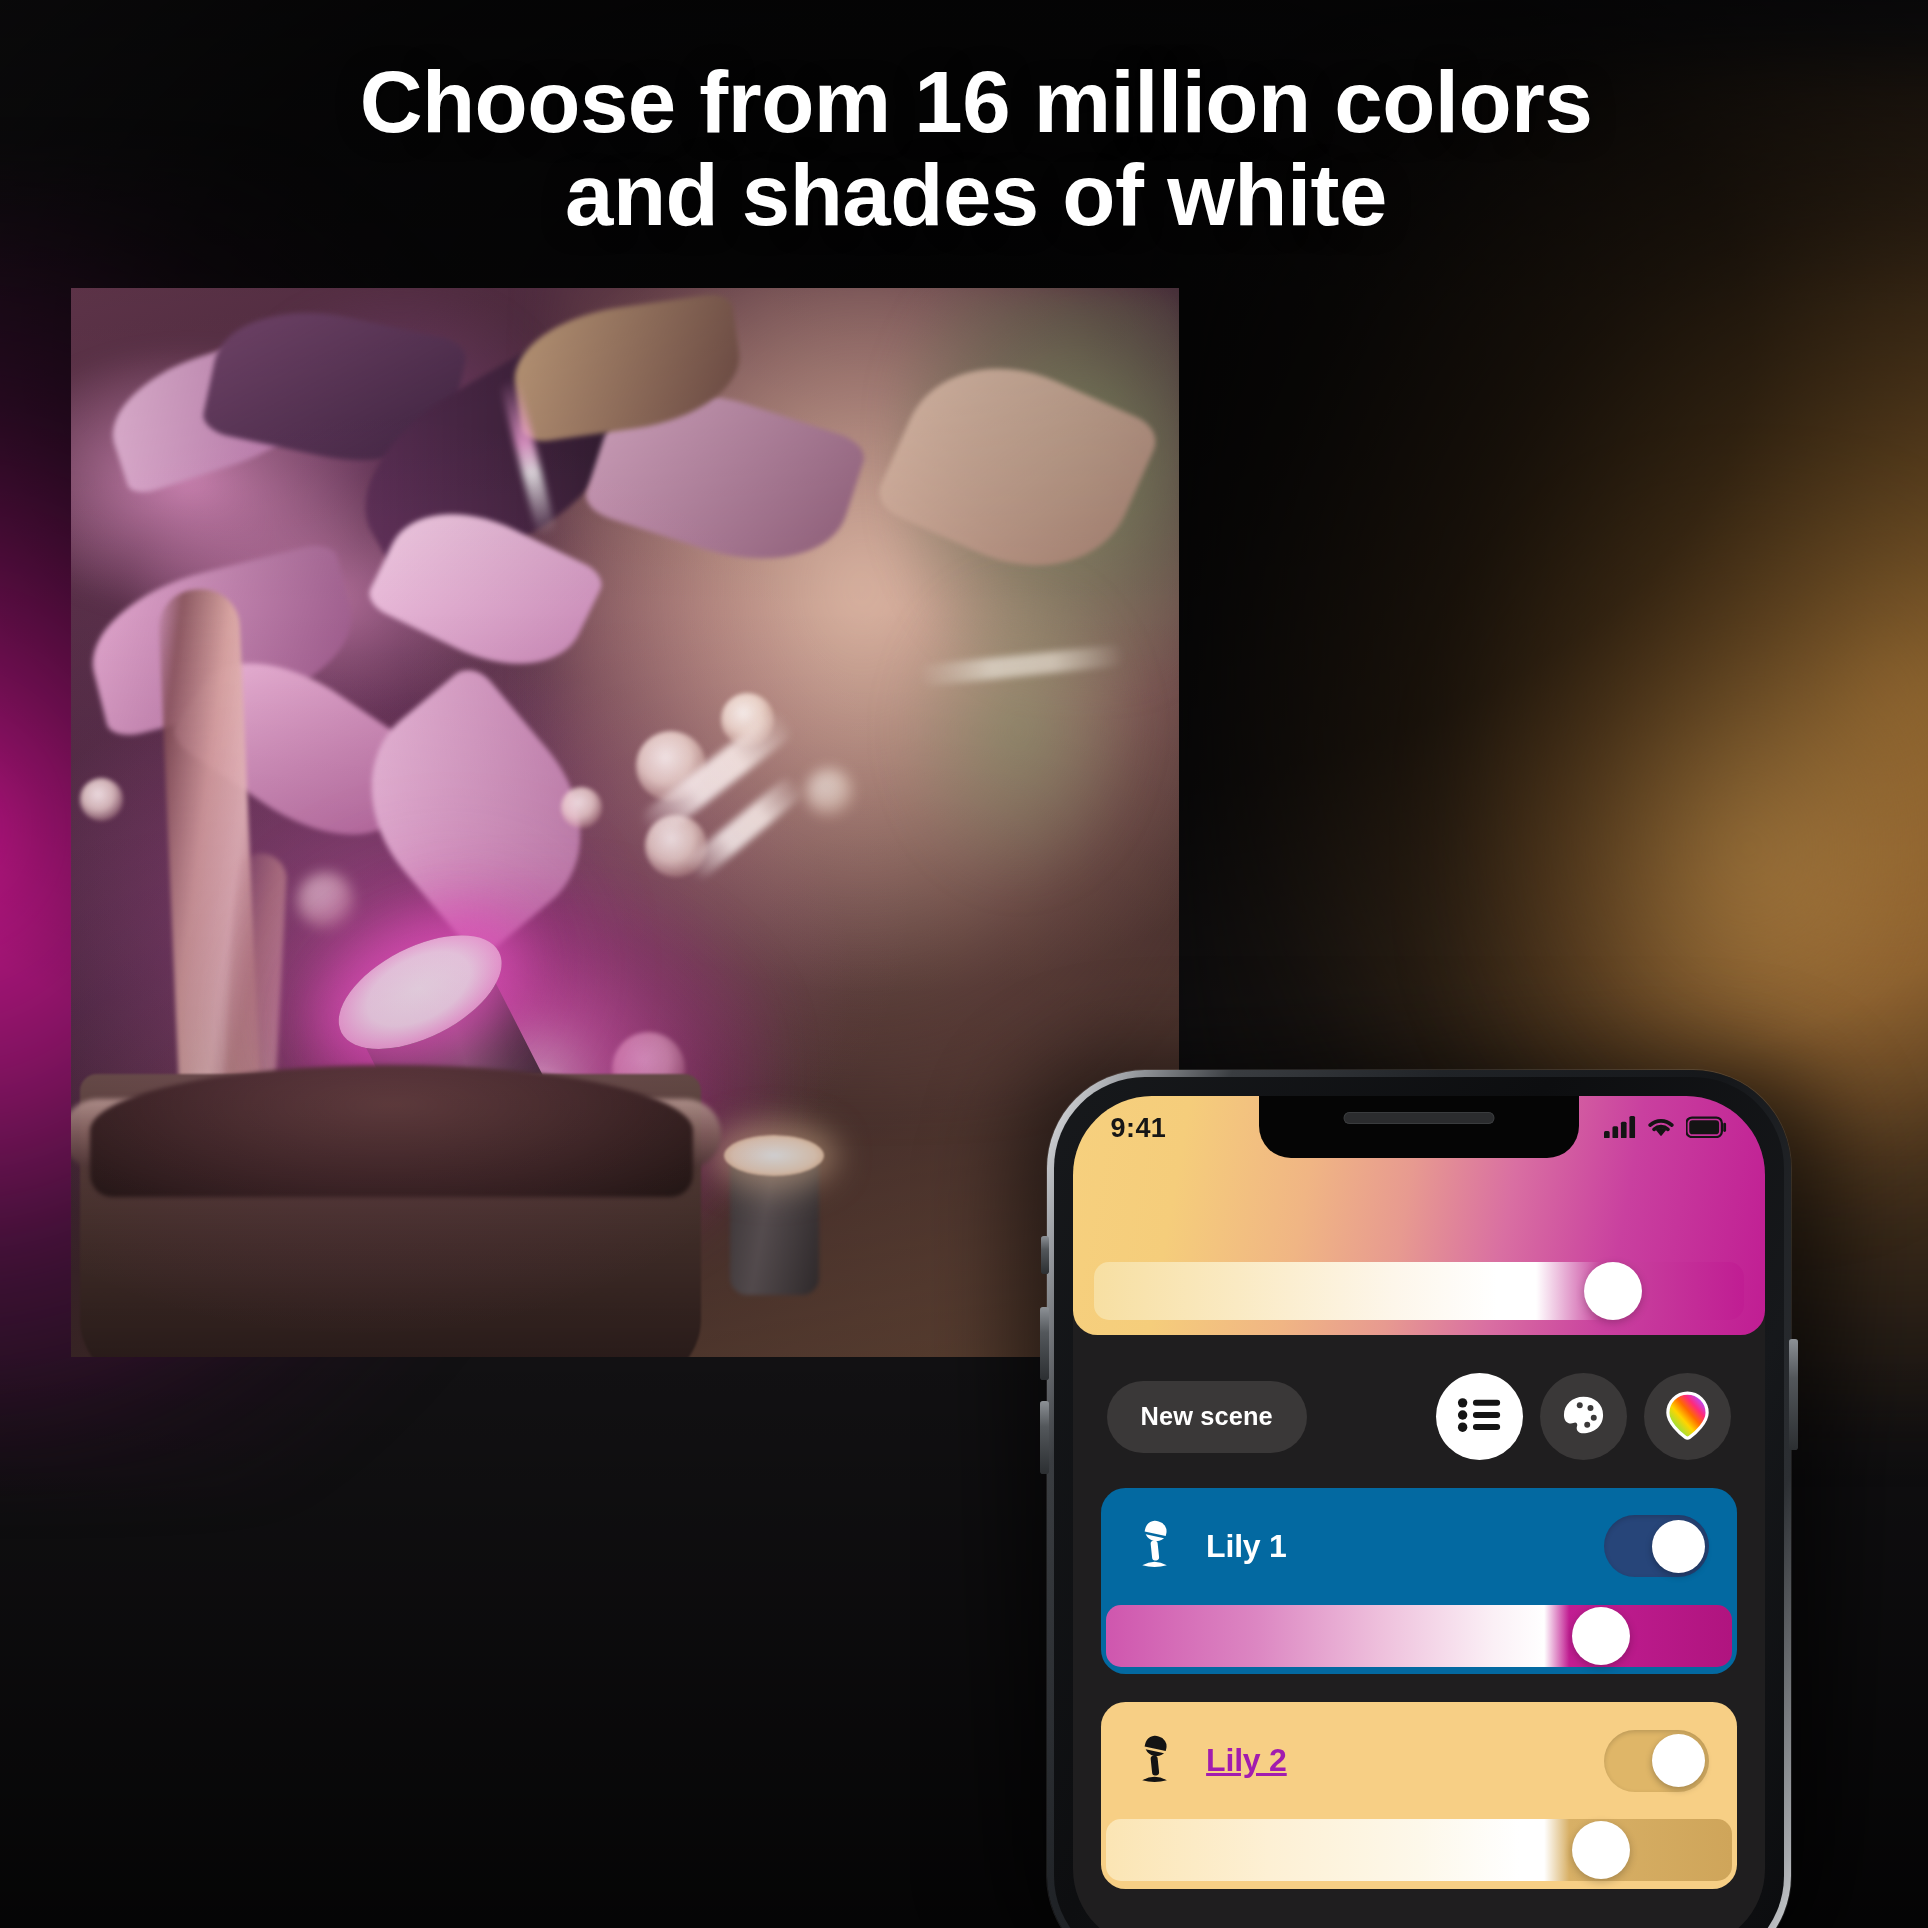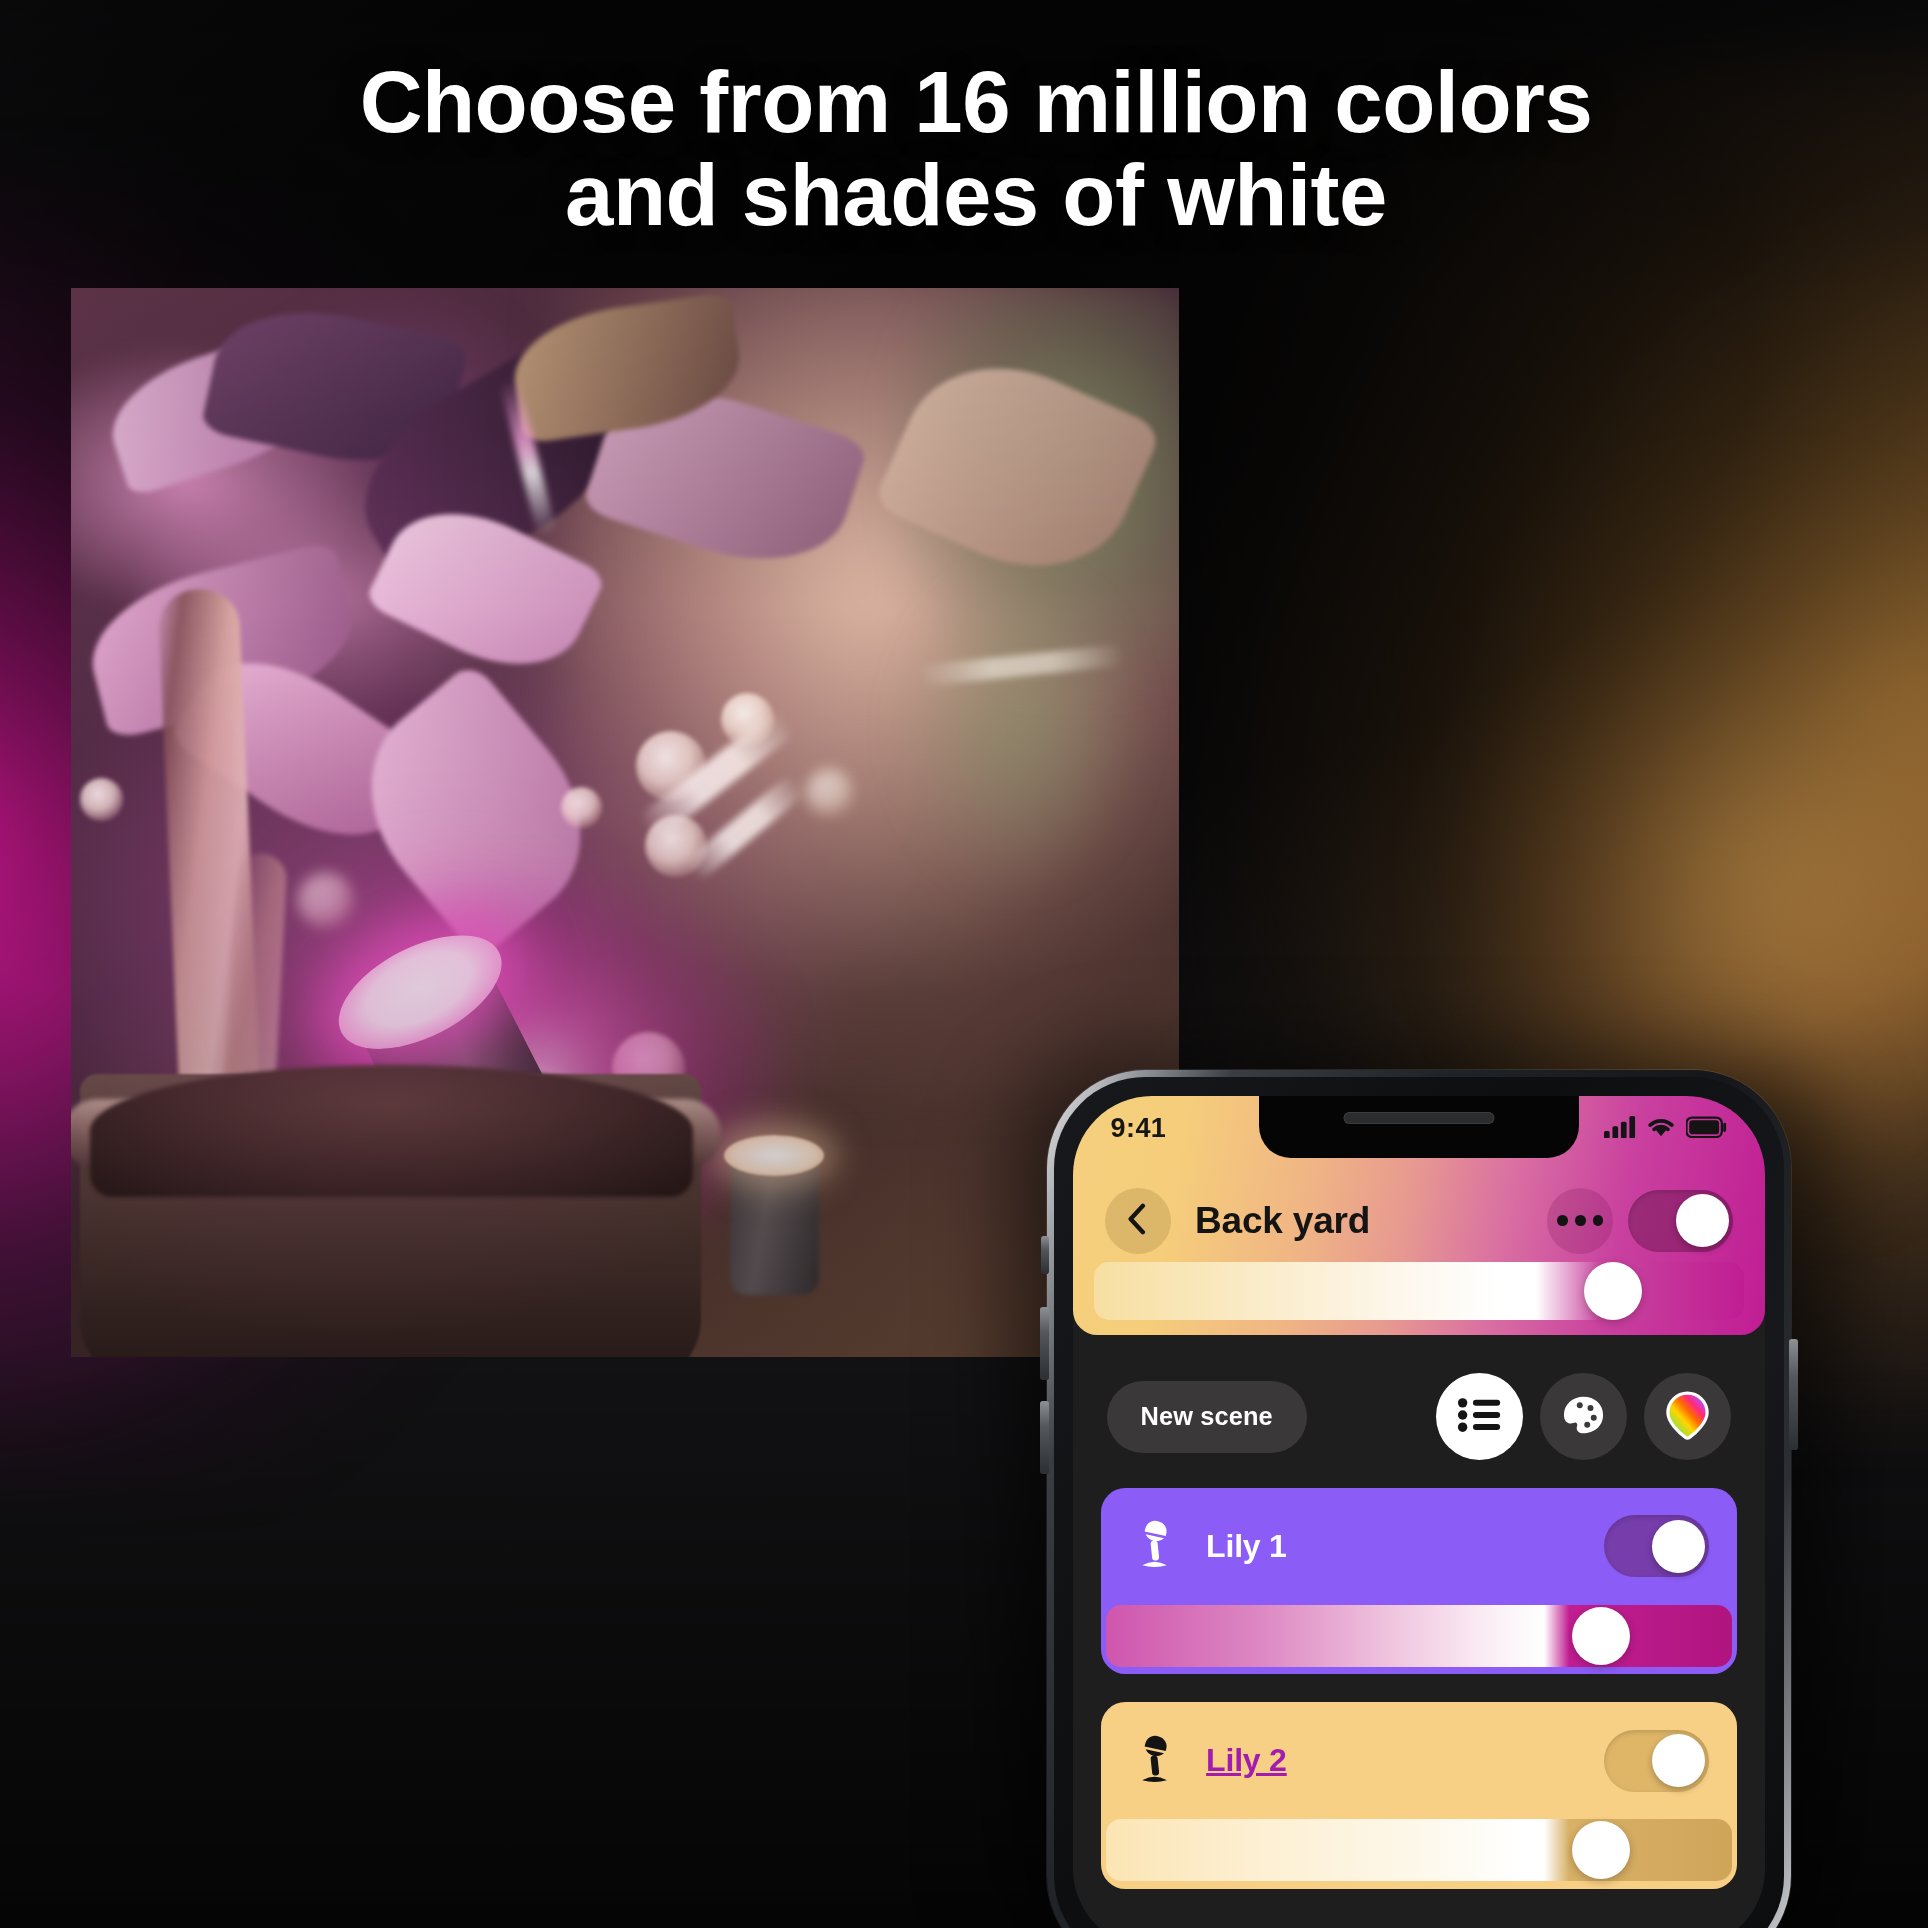--- a/index.html
+++ b/index.html
@@ -434,21 +434,21 @@
   .card .toggle { margin-left: auto; }
   .card-slider {
     position: relative; height: 62px; margin: 0 5.6px 7.5px 5.6px;
     border-radius: 15px; overflow: visible;
   }
   .card-slider .sknob {
     position: absolute; top: 50%; transform: translateY(-50%);
     width: 58px; height: 58px; border-radius: 50%; background: #ffffff;
     box-shadow: 0 2.8px 8.5px rgba(0,0,0,0.24);
   }
-  .card-pink { background: #8b5cf6; }
+  .card-pink { background: #0369a1; }
   .card-pink .card-name { color: #ffffff; }
   .card-pink .card-slider {
     background: linear-gradient(90deg, #cf56ae 0%, #dc86c2 24%, #eec0dc 44%, #fbf0f6 62%, #ffffff 70%, #c11e92 74%, #b0147f 100%);
   }
   .card-pink .sknob { right: 102px; }
   .card-amber { background: #f7cf85; }
   .card-amber .card-name { color: #a21caf; text-decoration: underline; }
   .card-amber .card-slider {
     background: linear-gradient(90deg, #fbe5b4 0%, #fdf0d4 26%, #fdf8ea 50%, #ffffff 66%, #ffffff 70%, #d8b066 74%, #cfa55a 100%);
   }
@@ -565,40 +565,20 @@
               <span>
                 <svg width="41" height="22.6" viewBox="0 0 44 24">
                   <rect x="0.5" y="1.5" width="38" height="21" rx="6" fill="none" stroke="#141414" stroke-width="2.4"></rect>
                   <rect x="3.5" y="4.5" width="32" height="15" rx="3.6" fill="#141414"></rect>
                   <path d="M41.5 8.5 v7" stroke="#141414" stroke-width="3" stroke-linecap="round"></path>
                 </svg>
               </span>
             </div>
           </div>
 
-          <div class="hdr-row">
-            <div class="back-btn">
-              <span>
-                <svg width="24.5" height="32" viewBox="0 0 26 34">
-                  <path d="M19 3 L6 17 L19 31" stroke="#141414" stroke-width="4.6" fill="none" stroke-linecap="round" stroke-linejoin="round"></path>
-                </svg>
-              </span>
-            </div>
-            <div class="hdr-title">Back yard</div>
-            <div class="hdr-actions">
-              <div class="dots-btn">
-                <span class="dot"></span>
-                <span class="dot"></span>
-                <span class="dot"></span>
-              </div>
-              <div class="toggle dark-track">
-                <div class="knob"></div>
-              </div>
-            </div>
-          </div>
 
           <div class="bright">
             <div class="bknob"></div>
           </div>
 
           <div class="ctrl-row">
             <div class="chip">
               <span>New scene</span>
             </div>
             <div class="circ-group">

